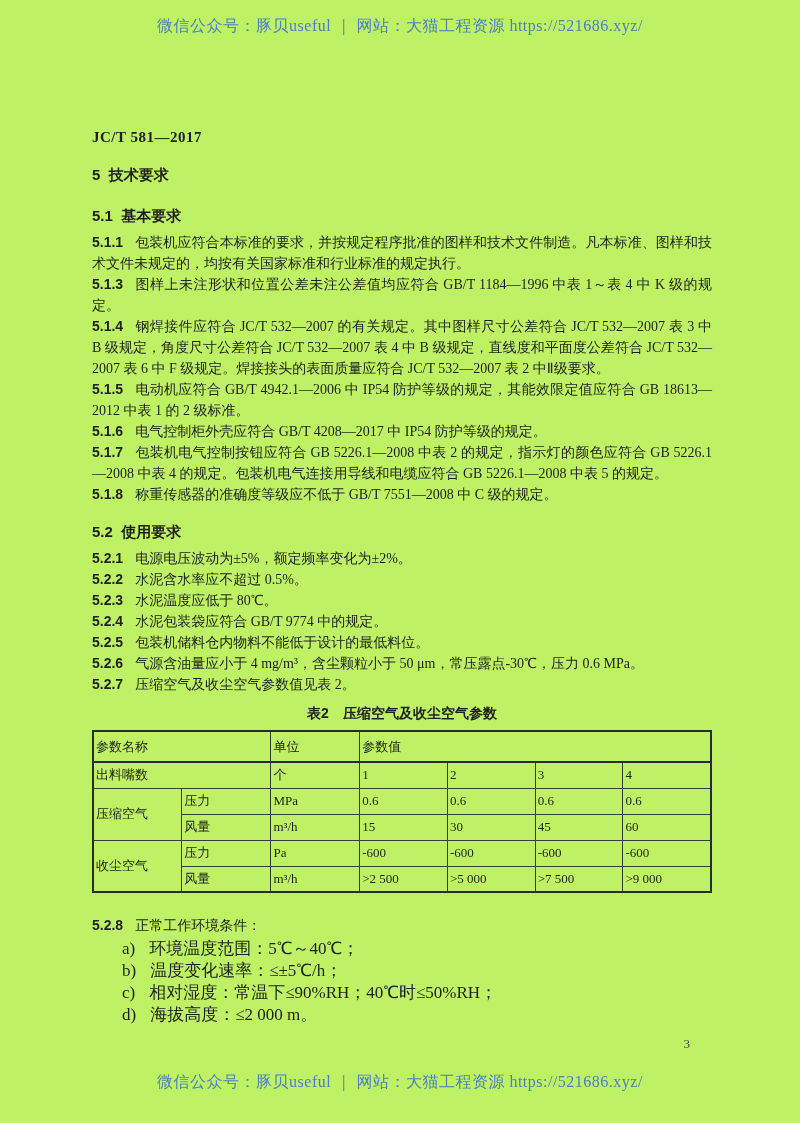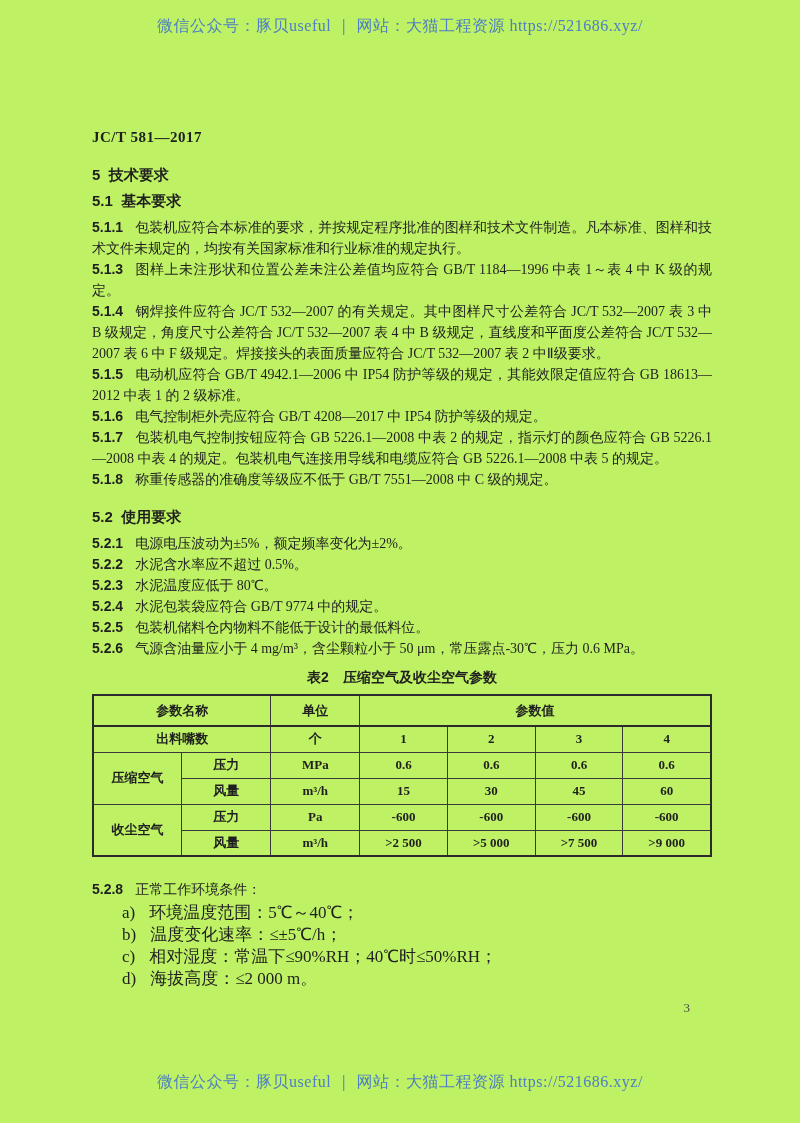--- a/index.html
+++ b/index.html
@@ -35,21 +35,21 @@
     margin-top:24px;
   }
   .h-section {
     margin-top:16px;
     font-weight:bold;
     font-size:15px;
     line-height:21px;
     font-family:"Liberation Sans", sans-serif;
   }
   .h-sub {
-    margin-top:5px;
+    margin-top:20px;
     font-weight:bold;
     font-size:15px;
     line-height:21px;
     font-family:"Liberation Sans", sans-serif;
   }
   .h-sub2 { margin-top:16px; }
   .clauses { margin-top:6px; }
   .clause {
     font-size:14px;
     line-height:21px;
@@ -73,25 +73,24 @@
   table.params {
     margin-top:6px;
     width:100%;
     border-collapse:collapse;
     border:2px solid #2b2b2b;
     table-layout:fixed;
     font-size:13px;
   }
   table.params td {
     border:1px solid #3a3a3a;
-    text-align:center;
+    text-align:left;
     vertical-align:middle;
     height:26px;
     padding:1px 2px;
-    font-weight:bold;
   }
   table.params tr.hdr td {
     height:31px;
     border-bottom:2px solid #2b2b2b;
   }
   .clause-528 { margin-top:22px; }
   .env-list { margin-top:2px; }
   .env-item {
     font-size:17px;
     line-height:22px;
@@ -139,20 +138,21 @@
       <span class="cnum">5.2</span>&nbsp;&nbsp;<span>使用要求</span>
     </div>
 
     <div class="clauses">
       <p class="clause"><span class="cnum">5.2.1</span><span>电源电压波动为±5%，额定频率变化为±2%。</span></p>
       <p class="clause"><span class="cnum">5.2.2</span><span>水泥含水率应不超过 0.5%。</span></p>
       <p class="clause"><span class="cnum">5.2.3</span><span>水泥温度应低于 80℃。</span></p>
       <p class="clause"><span class="cnum">5.2.4</span><span>水泥包装袋应符合 GB/T 9774 中的规定。</span></p>
       <p class="clause"><span class="cnum">5.2.5</span><span>包装机储料仓内物料不能低于设计的最低料位。</span></p>
       <p class="clause"><span class="cnum">5.2.6</span><span>气源含油量应小于 4 mg/m³，含尘颗粒小于 50 μm，常压露点-30℃，压力 0.6 MPa。</span></p>
+      <p class="clause"><span class="cnum">5.2.7</span><span>压缩空气及收尘空气参数值见表 2。</span></p>
     </div>
 
     <div class="table-title">
       <span class="tt-label">表2</span><span>压缩空气及收尘空气参数</span>
     </div>
 
     <table class="params">
       <colgroup>
         <col style="width:14.35%">
           <col style="width:14.45%">

